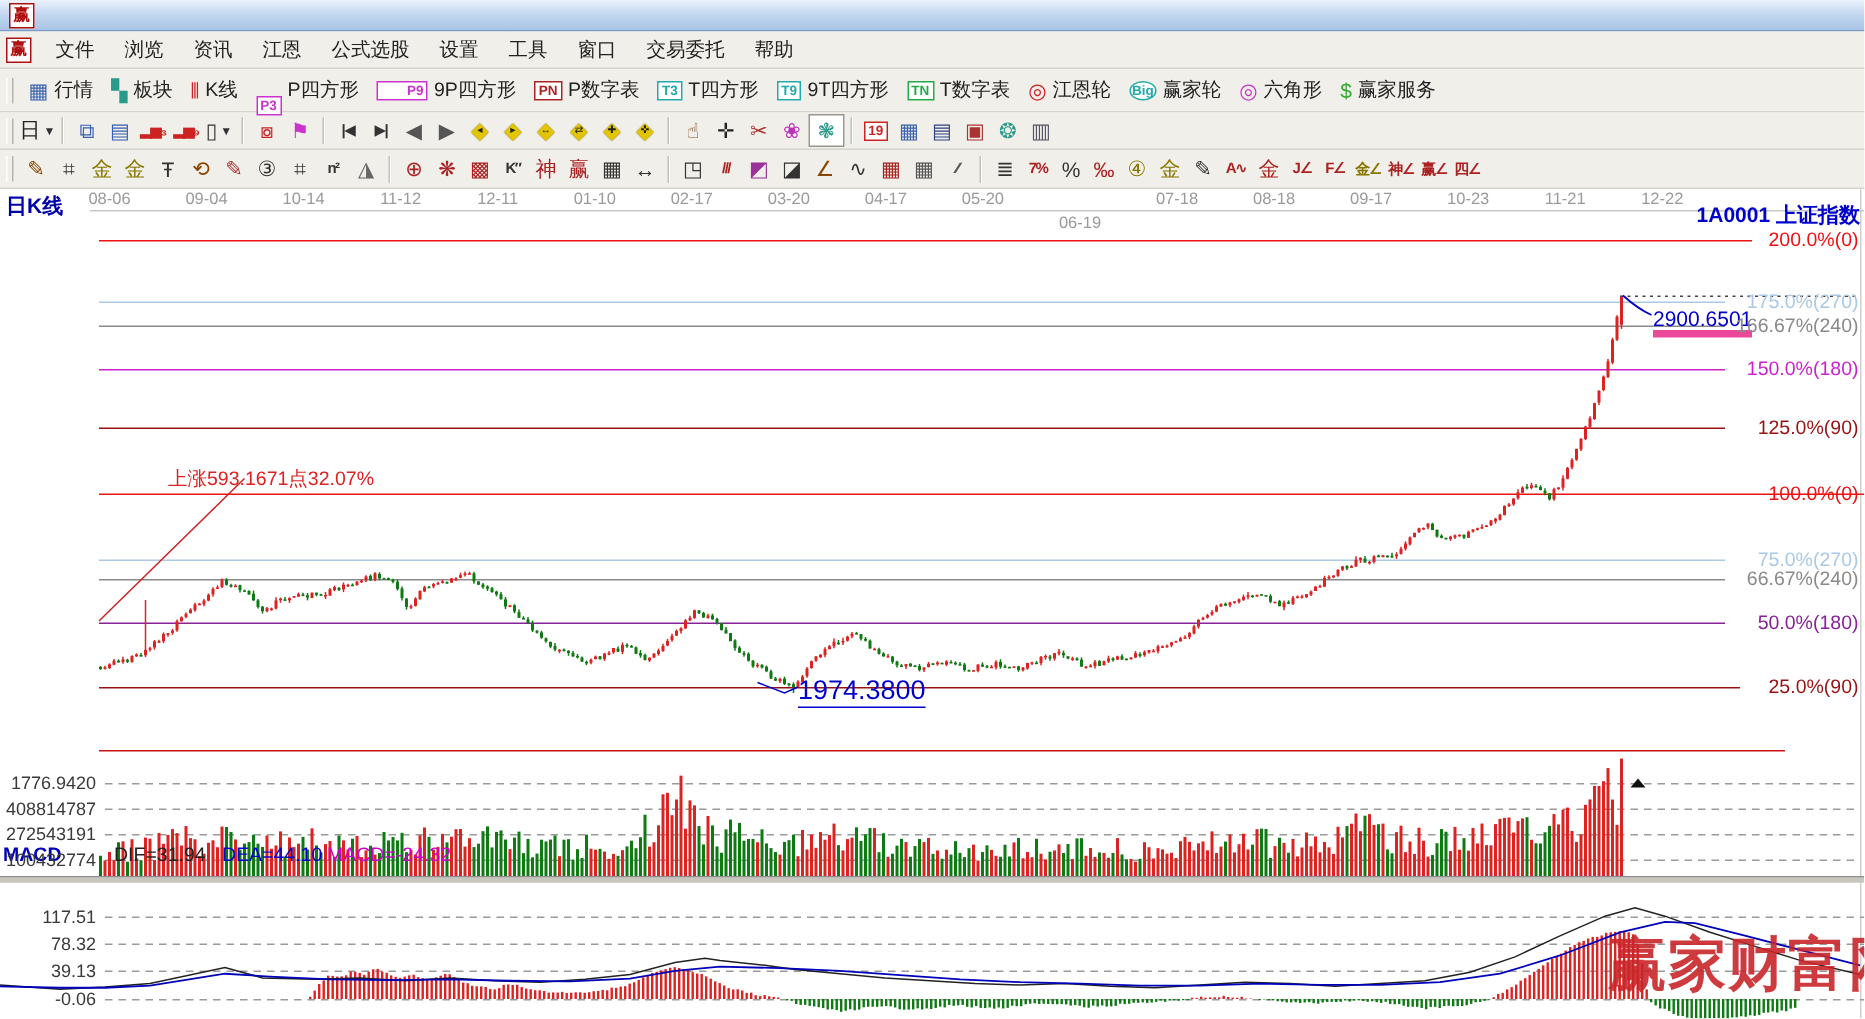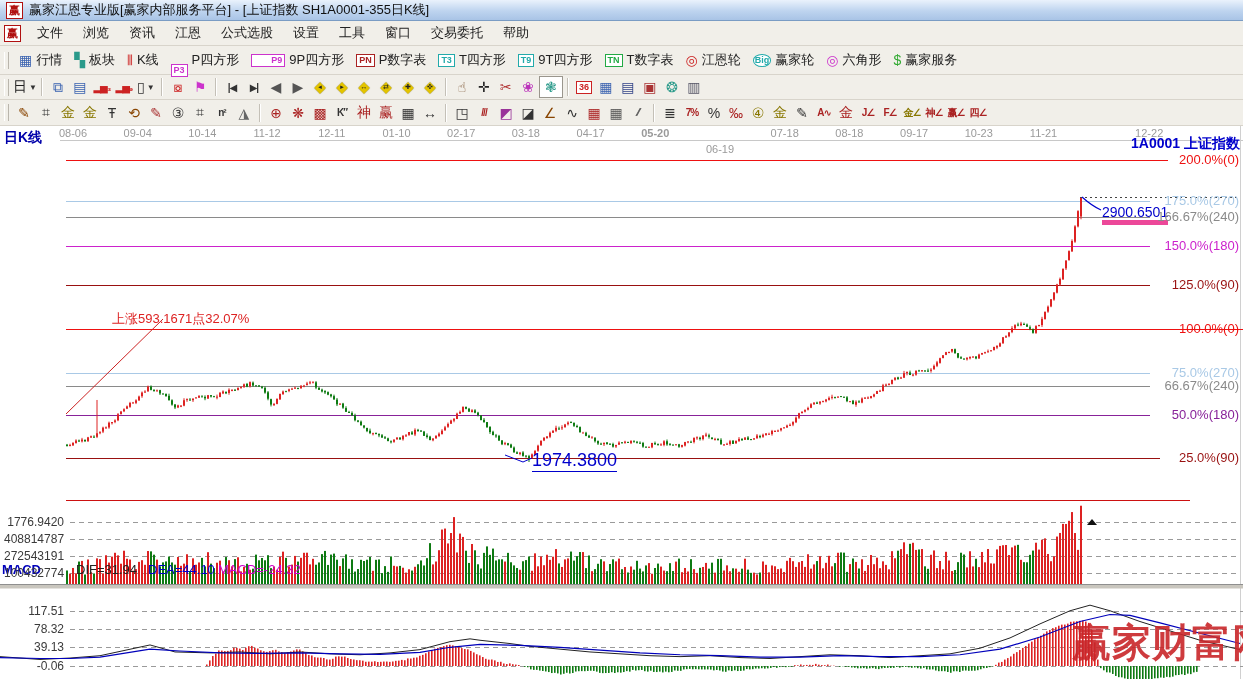--- a/index.html
+++ b/index.html
@@ -51,21 +51,20 @@
   .macd-dea{left:148px;color:#0000cc;}
   .macd-val{left:218px;color:#cc00cc;}
   .watermark{left:1072px;top:490px;color:#c9262a;opacity:.9;font-size:39px;font-weight:bold;
     font-family:"DejaVu Serif","Liberation Serif",serif;letter-spacing:1px;}
 </style>
 </head>
 <body>
 
 <div class="titlebar">
   <span class="app-icon">赢</span>
-  <span>赢家江恩专业版[赢家内部服务平台] - [上证指数  SH1A0001-355日K线]</span>
 </div>
 
 <div class="menubar">
   <span class="app-icon" style="margin-right:6px;">赢</span>
   <span id="menu-items" style="display:contents;"><span class="menu-item">文件</span><span class="menu-item">浏览</span><span class="menu-item">资讯</span><span class="menu-item">江恩</span><span class="menu-item">公式选股</span><span class="menu-item">设置</span><span class="menu-item">工具</span><span class="menu-item">窗口</span><span class="menu-item">交易委托</span><span class="menu-item">帮助</span></span>
 </div>
 
 <div class="toolbar tb1" id="tb1">
     <div class="grip"></div>
     <span class="tb-btn">
@@ -193,21 +192,21 @@
       <span style="color: rgb(176, 48, 48);">✂</span>
     </span>
     <span class="tb-icon">
       <span style="color: rgb(187, 51, 187);">❀</span>
     </span>
     <span class="tb-icon active">
       <span style="color: rgb(42, 154, 138);">❃</span>
     </span>
     <div class="sep"></div>
     <span class="tb-icon">
-      <span class="badge" style="color: rgb(204, 34, 34); border-color: rgb(204, 34, 34);">36</span>
+      <span class="badge" style="color: rgb(204, 34, 34); border-color: rgb(204, 34, 34);">19</span>
     </span>
     <span class="tb-icon">
       <span style="color: rgb(58, 98, 176);">▦</span>
     </span>
     <span class="tb-icon">
       <span style="color: rgb(51, 68, 136);">▤</span>
     </span>
     <span class="tb-icon">
       <span style="color: rgb(170, 51, 51);">▣</span>
     </span>
@@ -1749,30 +1748,30 @@
   </div>
 
   <div class="flabel watermark">赢家财富网</div>
 <div class="flabel date-label" style="left: 51px;">08-06</div>
     <div class="flabel date-label" style="left: 115.7px;">09-04</div>
     <div class="flabel date-label" style="left: 180.4px;">10-14</div>
     <div class="flabel date-label" style="left: 245.1px;">11-12</div>
     <div class="flabel date-label" style="left: 309.8px;">12-11</div>
     <div class="flabel date-label" style="left: 374.5px;">01-10</div>
     <div class="flabel date-label" style="left: 439.2px;">02-17</div>
-    <div class="flabel date-label" style="left: 503.9px;">03-18</div>
+    <div class="flabel date-label" style="left: 503.9px;">03-20</div>
     <div class="flabel date-label" style="left: 568.6px;">04-17</div>
-    <div class="flabel date-label" style="left: 633.3px; font-weight: bold;">05-20</div>
+    <div class="flabel date-label" style="left: 633.3px;">05-20</div>
     <div class="flabel date-label" style="left: 698px; margin-top: 16px;">06-19</div>
     <div class="flabel date-label" style="left: 762.7px;">07-18</div>
     <div class="flabel date-label" style="left: 827.4px;">08-18</div>
     <div class="flabel date-label" style="left: 892.1px;">09-17</div>
     <div class="flabel date-label" style="left: 956.8px;">10-23</div>
     <div class="flabel date-label" style="left: 1021.5px;">11-21</div>
-    <div class="flabel date-label" style="left: 1086.2px; margin-left: 41px;">12-22</div>
+    <div class="flabel date-label" style="left: 1086.2px;">12-22</div>
     <div class="flabel gann-label" style="top: 27px; color: rgb(238, 17, 17);">200.0%(0)</div>
     <div class="flabel gann-label" style="top: 68px; color: rgb(169, 201, 230);">175.0%(270)</div>
     <div class="flabel gann-label" style="top: 84px; color: rgb(138, 138, 138);">166.67%(240)</div>
     <div class="flabel gann-label" style="top: 113px; color: rgb(204, 34, 204);">150.0%(180)</div>
     <div class="flabel gann-label" style="top: 152px; color: rgb(153, 17, 17);">125.0%(90)</div>
     <div class="flabel gann-label" style="top: 196px; color: rgb(238, 17, 17);">100.0%(0)</div>
     <div class="flabel gann-label" style="top: 240px; color: rgb(169, 201, 230);">75.0%(270)</div>
     <div class="flabel gann-label" style="top: 253px; color: rgb(138, 138, 138);">66.67%(240)</div>
     <div class="flabel gann-label" style="top: 282px; color: rgb(136, 34, 153);">50.0%(180)</div>
     <div class="flabel gann-label" style="top: 325px; color: rgb(153, 17, 17);">25.0%(90)</div>

